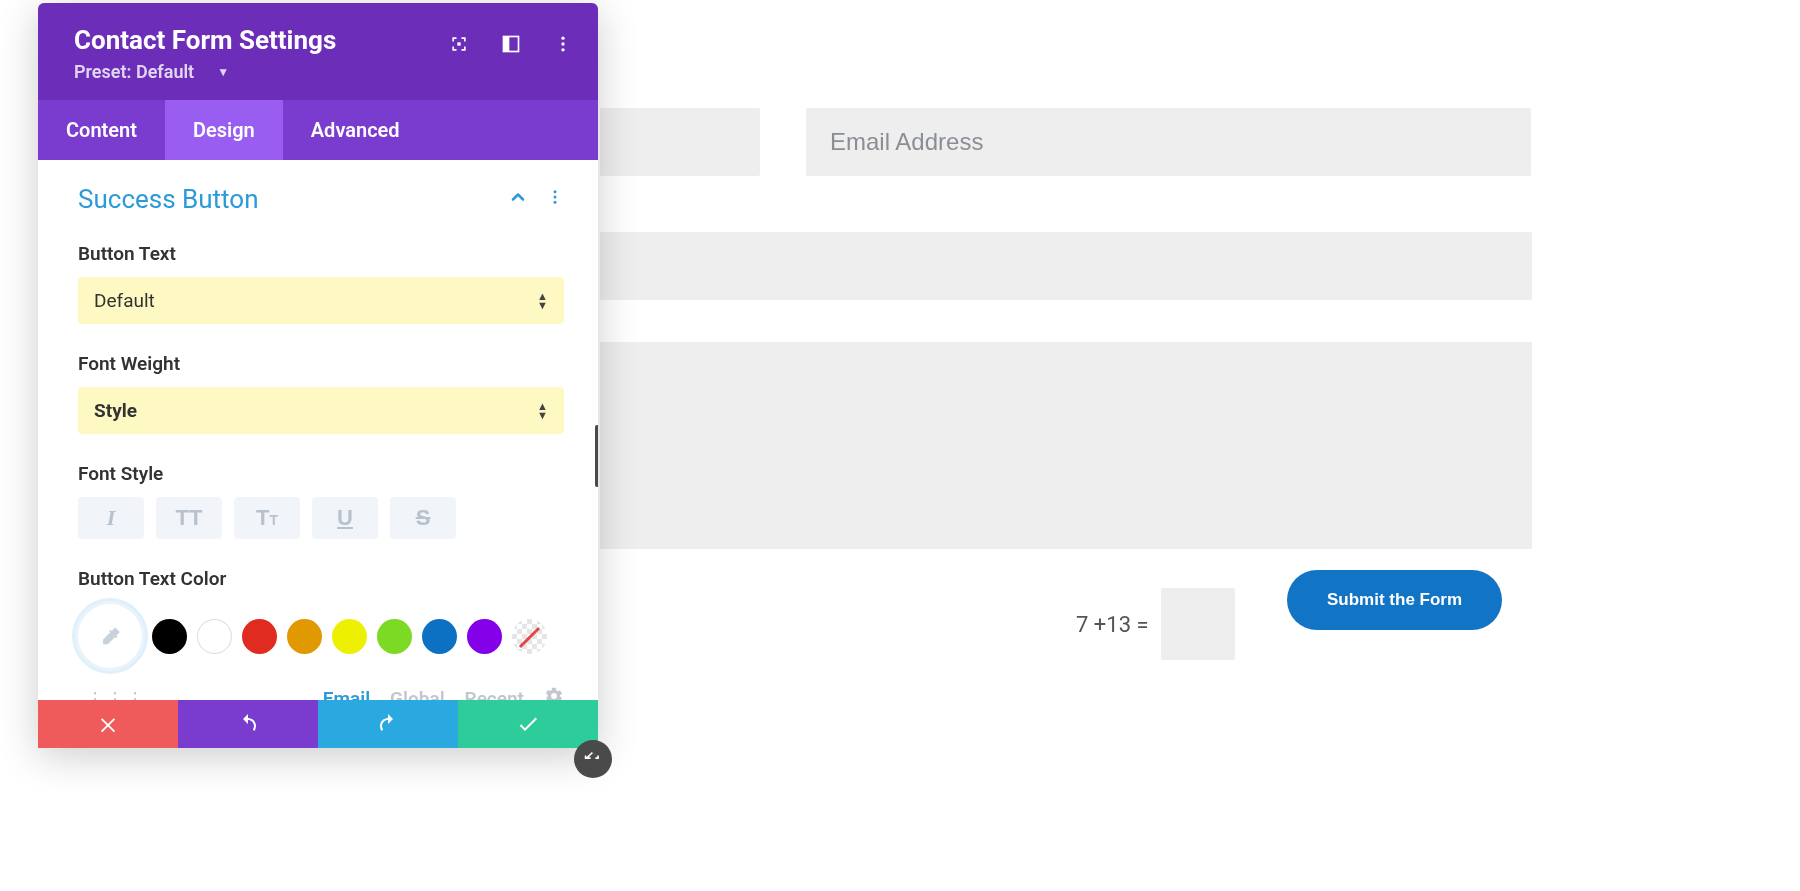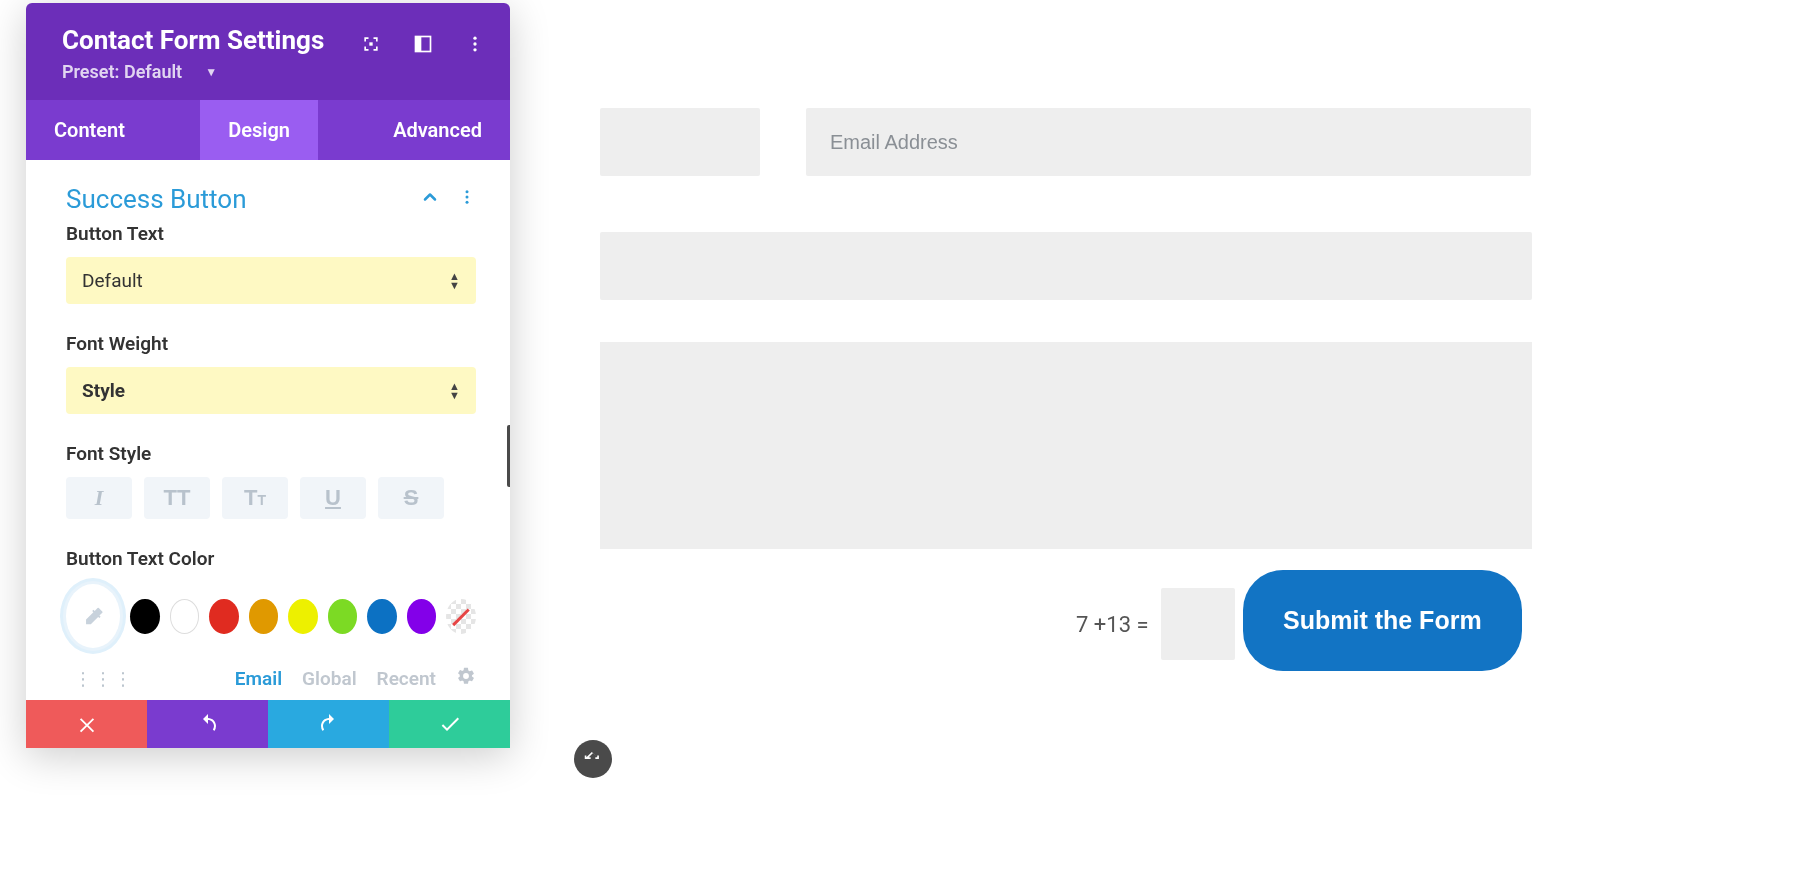--- a/index.html
+++ b/index.html
@@ -2,22 +2,22 @@
 <html><head>
 <meta charset="utf-8">
 <style>
   * { box-sizing: border-box; margin: 0; padding: 0; }
   html, body { width: 100%; height: 100%; font-family: -apple-system, BlinkMacSystemFont, "Segoe UI", Roboto, Helvetica, Arial, sans-serif; background:#fff; color:#333; }
   .stage { position: relative; width: 1800px; height: 891px; overflow:hidden; }
 
   
   .panel {
     position: absolute;
-    left: 26px; top: 3px;
-    width: 484px;
+    left: 38px; top: 3px;
+    width: 560px;
     height: 745px;
     background: #fff;
     border-radius: 6px 6px 0 0;
     box-shadow: 0 8px 40px rgba(0,0,0,0.2);
     display: flex; flex-direction: column;
     z-index: 10;
   }
   .panel-header {
     background: #6c2eb9;
     color: #fff;
@@ -26,37 +26,36 @@
   }
   .panel-title { font-size: 26px; font-weight: 700; }
   .panel-preset { font-size: 18px; font-weight: 600; opacity: 0.8; margin-top: 6px; display:flex; align-items:center; gap:23px; }
   .panel-preset .tri { font-size: 12px; }
   .panel-header-icons { position:absolute; right: 24px; top: 30px; display:flex; gap:30px; align-items:center; }
   .hicon { width:22px; height:22px; display:flex; align-items:center; justify-content:center; cursor:pointer; fill:#fff; color:#fff; }
 
   .tabs {
     display:flex; background:#7a3bcf;
     color:#fff;
-    justify-content:space-between;
   }
   .tab { padding: 18px 28px; font-size:20px; font-weight:600; cursor:pointer; }
   .tab.active { background:#9a5df1; }
 
   .panel-body { flex:1; overflow:auto; padding: 24px 34px 10px 40px; position:relative; }
   .panel-body::-webkit-scrollbar { width:0; }
 
   .scroll-thumb {
     position:absolute;
     right:-7px; top:265px;
     width:10px; height:62px;
     background:#4a4a4a;
     border-radius:2px;
   }
 
-  .section-title-row { display:flex; align-items:center; justify-content:space-between; margin-bottom: 8px; text-align: right; }
+  .section-title-row { display:flex; align-items:center; justify-content:space-between; margin-bottom: 28px; text-align: right; }
   .section-title { color:#2b9bd8; font-size: 26px; font-weight:400; }
   .section-icons { display:flex; gap:18px; align-items:center; }
   .section-icons .chev { color:#2b9bd8; }
   .section-icons .dots { color:#2b9bd8; }
 
   .field-label { font-size:19px; font-weight:600; color:#333; margin-bottom: 12px; }
 
   .select {
     background:#fef9c3;
     border-radius:4px;
@@ -132,37 +131,37 @@
     z-index: 11;
     cursor: nwse-resize;
   }
 
   
   .canvas {
     position:absolute; left:0; top:0; width:1800px; height:891px;
     z-index: 1;
     padding-left: 60px; padding-right: 270px;
   }
-  .fld { background:#eee; border:none; height:68px; padding:0 24px; font-size:20px; color:#999; outline:none; border-radius:2px; }
+  .fld { background:#eee; border:none; height:68px; padding:0 24px; font-size:24px; color:#999; outline:none; border-radius:2px; }
   .fld::placeholder { color:#8a8f95; }
   .name-fld { width:160px; }
   .email-fld { flex:1; width:725px; position:absolute; left:806px; top:108px; }
   .subject-fld { position:absolute; left:600px; top:232px; width:932px; }
   .msg-fld { position:absolute; left:600px; top:342px; width:932px; height:207px; background:#eee; border:none; padding:18px 24px; font-size:20px; color:#999; outline:none; resize:both; }
   .msg-fld::-webkit-resizer { border-color: transparent #bbb #bbb transparent; }
 
   .captcha-row { position:absolute; left:1076px; top:588px; display:flex; align-items:center; gap:12px; font-size:22px; color:#555; }
   .captcha-box { width:74px; height:72px; background:#eee; border-radius:2px; }
   .submit-btn {
-    position:absolute; left:1243px; top:570px;
+    position:absolute; left:1287px; top:570px;
     background:#1274c4;
     color:#fff;
     border:none;
-    padding: 36px 40px;
-    font-size:25px;
+    padding: 20px 40px;
+    font-size:17px;
     font-weight:700;
     border-radius: 40px;
     cursor:pointer;
   }
 </style>
 </head>
 <body>
 
 <div class="stage">
 

